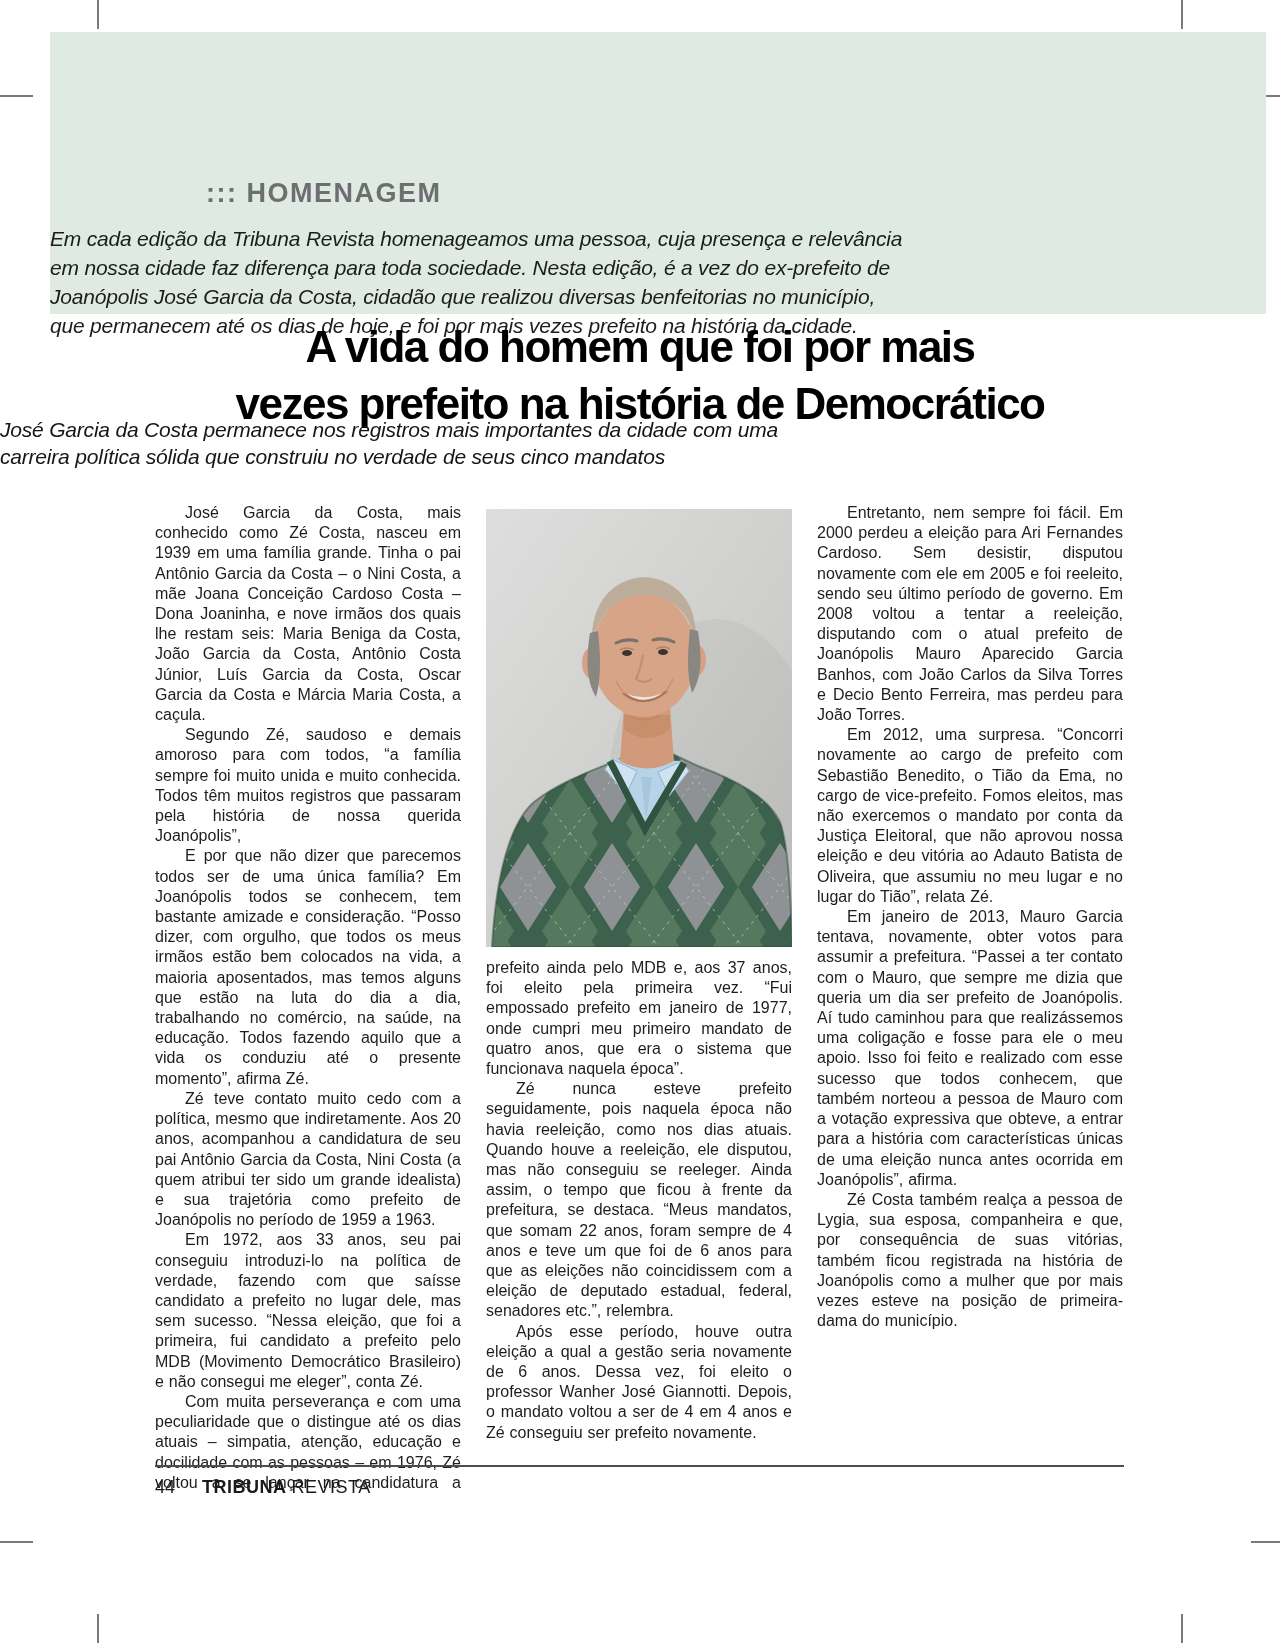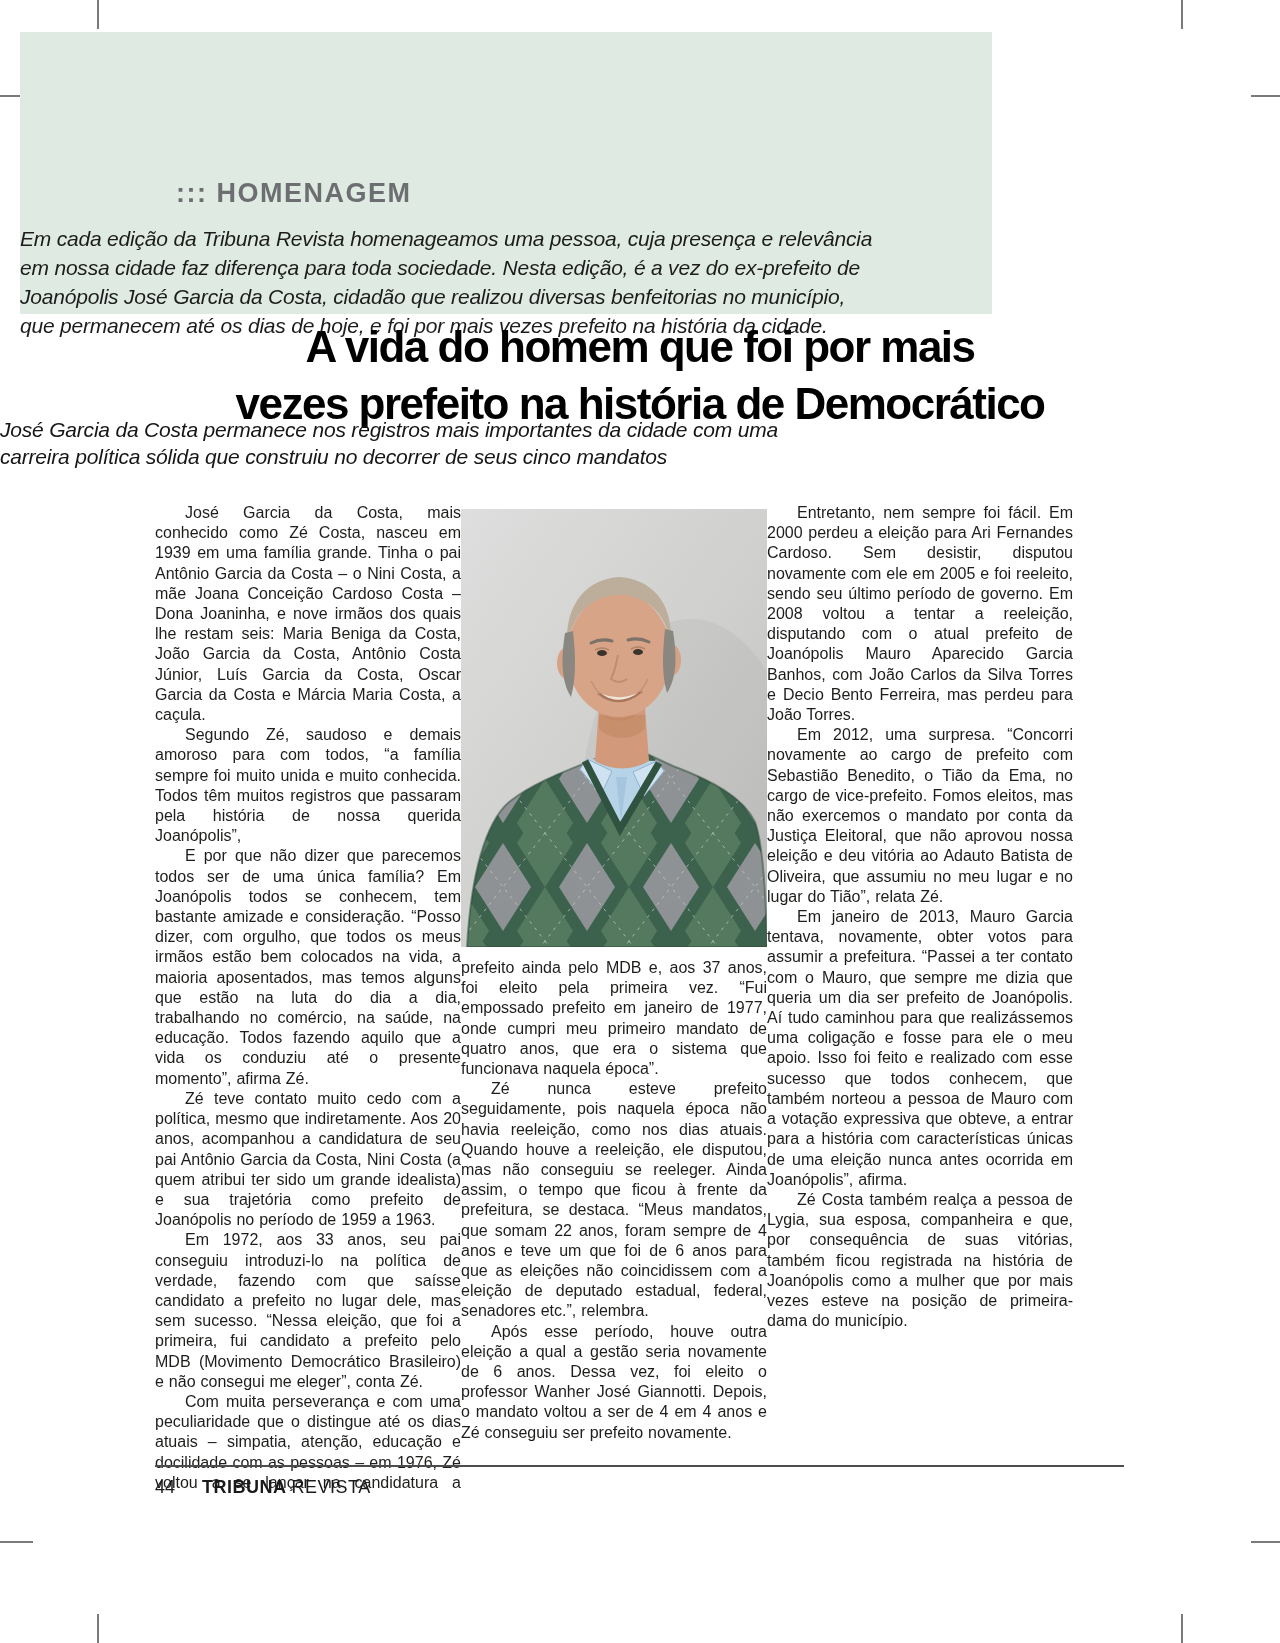--- a/index.html
+++ b/index.html
@@ -16,21 +16,21 @@
   .crop.tr-v{left:1181px;top:0;}
   .crop.bl-v{left:97px;top:1614px;}
   .crop.br-v{left:1181px;top:1614px;}
   .crop.tl-h{left:0;top:95px;width:33px;}
   .crop.tr-h{left:1251px;top:95px;width:29px;}
   .crop.bl-h{left:0;top:1541px;width:33px;}
   .crop.br-h{left:1251px;top:1541px;width:29px;}
 
   
   .header-box{
-    position:absolute;left:20px;top:32px;width:972px;height:282px;
+    position:absolute;left:50px;top:32px;width:1216px;height:282px;
     background:#dfebe2;
   }
   .section-label{
     position:absolute;left:156px;top:146px;
     font-size:27px;font-weight:bold;letter-spacing:1.5px;color:#6d6e71;
   }
   .intro{
     position:absolute;left:0;right:0;top:192px;text-align:left;
     font-style:italic;font-size:21px;line-height:29px;color:#1c1c1c;
     letter-spacing:-0.2px;
@@ -44,21 +44,21 @@
   }
   .subhead{
     position:absolute;left:0;right:12px;top:416px;text-align:left;
     font-style:italic;font-size:21px;line-height:27px;color:#161616;
     letter-spacing:-0.2px;
   }
 
   
   .article{
     position:absolute;left:155px;top:503px;width:970px;
-    display:flex;
+    display:flex;gap:25px;
   }
   .col{width:306px;flex:0 0 306px;}
   .col p{
     margin:0;font-size:16px;line-height:20.2px;text-align:justify;
     text-indent:30px;color:#1d1d1b;word-spacing:0.5px;
   }
   .col p.no-indent{text-indent:0;}
   .col p.cont{text-align-last:justify;}
 
   
@@ -101,21 +101,21 @@
   </div>
 </div>
 
 <div class="headline">
   <div>A vida do homem que foi por mais</div>
   <div>vezes prefeito na história de Democrático</div>
 </div>
 
 <div class="subhead">
   <div>José Garcia da Costa permanece nos registros mais importantes da cidade com uma</div>
-  <div>carreira política sólida que construiu no decorrer de seus cinco mandatos</div>
+  <div>carreira política sólida que construiu no verdade de seus cinco mandatos</div>
 </div>
 
 <div class="article">
 
   <div class="col">
     <p>José Garcia da Costa, mais conhecido como Zé Costa, nasceu em 1939 em uma família grande. Tinha o pai Antônio Garcia da Costa – o Nini Costa, a mãe Joana Conceição Cardoso Costa – Dona Joaninha, e nove irmãos dos quais lhe restam seis: Maria Beniga da Costa, João Garcia da Costa, Antônio Costa Júnior, Luís Garcia da Costa, Oscar Garcia da Costa e Márcia Maria Costa, a caçula.</p>
     <p>Segundo Zé, saudoso e demais amoroso para com todos, “a família sempre foi muito unida e muito conhecida. Todos têm muitos registros que passaram pela história de nossa querida Joanópolis”,</p>
     <p>E por que não dizer que parecemos todos ser de uma única família? Em Joanópolis todos se conhecem, tem bastante amizade e consideração. “Posso dizer, com orgulho, que todos os meus irmãos estão bem colocados na vida, a maioria aposentados, mas temos alguns que estão na luta do dia a dia, trabalhando no comércio, na saúde, na educação. Todos fazendo aquilo que a vida os conduziu até o presente momento”, afirma Zé.</p>
     <p>Zé teve contato muito cedo com a política, mesmo que indiretamente. Aos 20 anos, acompanhou a candidatura de seu pai Antônio Garcia da Costa, Nini Costa (a quem atribui ter sido um grande idealista) e sua trajetória como prefeito de Joanópolis no período de 1959 a 1963.</p>
     <p>Em 1972, aos 33 anos, seu pai conseguiu introduzi-lo na política de verdade, fazendo com que saísse candidato a prefeito no lugar dele, mas sem sucesso. “Nessa eleição, que foi a primeira, fui candidato a prefeito pelo MDB (Movimento Democrático Brasileiro) e não consegui me eleger”, conta Zé.</p>

